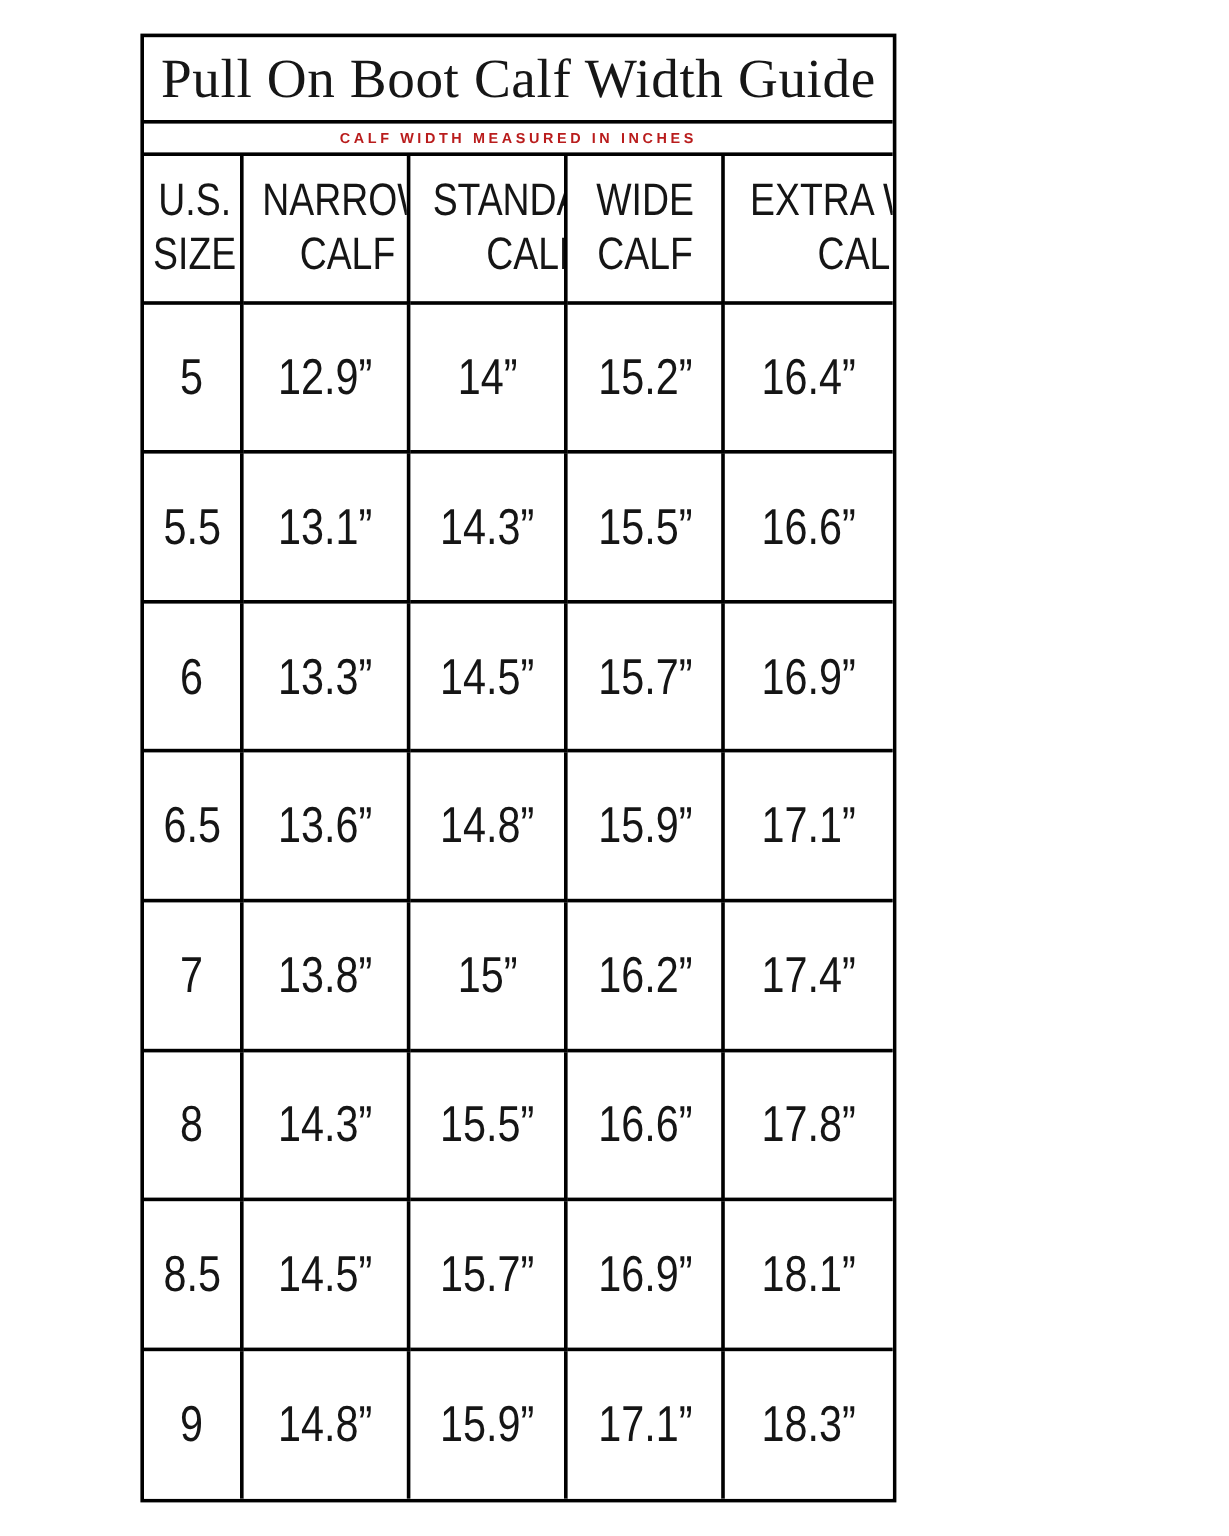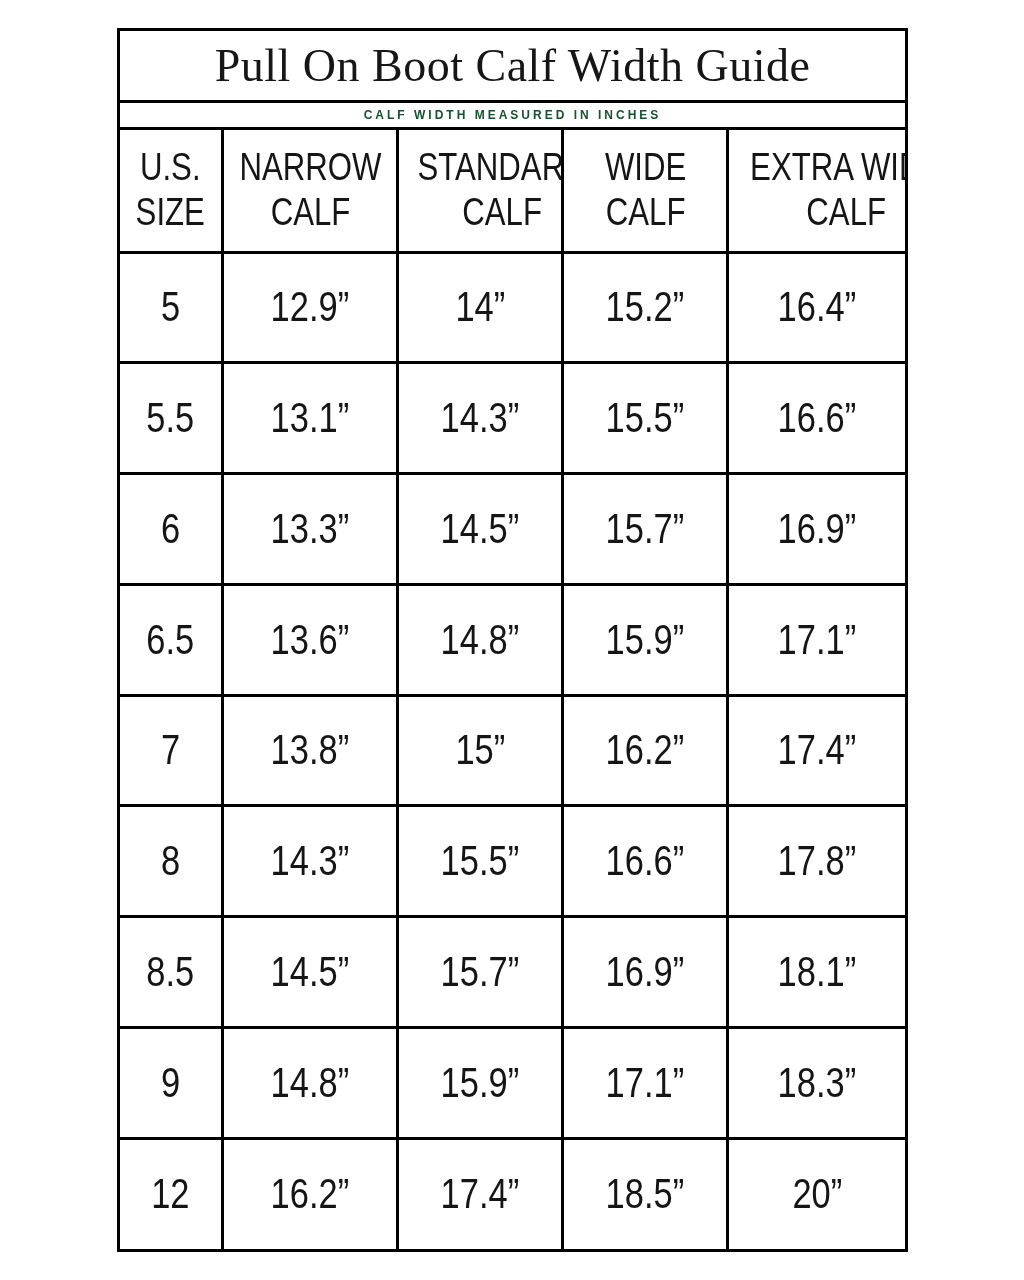--- a/index.html
+++ b/index.html
@@ -11,42 +11,42 @@
     overflow: hidden;
   }
   .sheet {
     position: absolute; left: 0; top: 0;
     width: 1024px; height: 1280px;
     background: #ffffff;
   }
   .guide {
     position: absolute;
     left: 117px; top: 28px;
-    width: 791px; height: 1224px;
+    width: 630px; height: 1224px;
     border: 3px solid #000000;
     background: #ffffff;
     display: flex; flex-direction: column;
     overflow: hidden;
   }
   .title-band {
     height: 72px; flex: 0 0 72px;
     border-bottom: 3px solid #000000;
     display: flex; align-items: center; justify-content: center;
     font-family: "Liberation Serif", serif;
     font-size: 46px; font-weight: 400;
     letter-spacing: 0.5px;
     color: #161616;
   }
   .subtitle-band {
     height: 27px; flex: 0 0 27px;
     border-bottom: 3px solid #000000;
     display: flex; align-items: center; justify-content: center;
     font-size: 12px; font-weight: 700;
     letter-spacing: 3px;
-    color: #14532d;
+    color: #b91c1c;
   }
   table.calf-table {
     width: 100%; flex: 1 1 auto;
     border-collapse: collapse;
     table-layout: fixed;
   }
   col.c1 { width: 13.0%; }
   col.c2 { width: 22.3%; }
   col.c3 { width: 21.1%; }
   col.c4 { width: 21.0%; }
@@ -156,24 +156,17 @@
             <td><span class="cnd">16.9”</span></td>
             <td><span class="cnd">18.1”</span></td>
           </tr>
           <tr>
             <td><span class="cnd">9</span></td>
             <td><span class="cnd">14.8”</span></td>
             <td><span class="cnd">15.9”</span></td>
             <td><span class="cnd">17.1”</span></td>
             <td><span class="cnd">18.3”</span></td>
           </tr>
-          <tr>
-            <td><span class="cnd">12</span></td>
-            <td><span class="cnd">16.2”</span></td>
-            <td><span class="cnd">17.4”</span></td>
-            <td><span class="cnd">18.5”</span></td>
-            <td><span class="cnd">20”</span></td>
-          </tr>
         </tbody>
     </table>
 
   </div>
 </div>
 
 </body></html>

